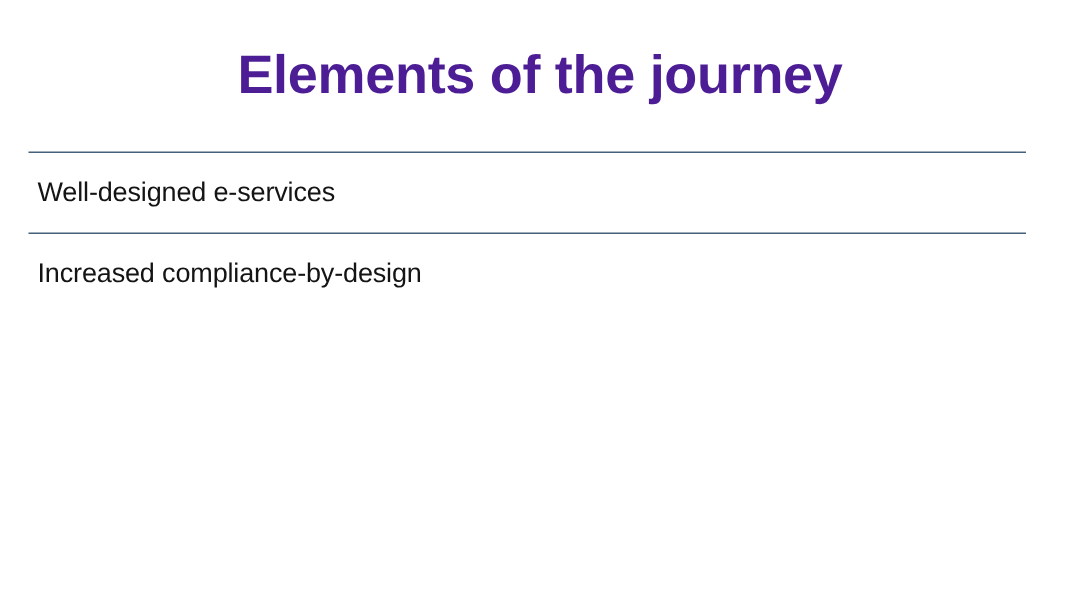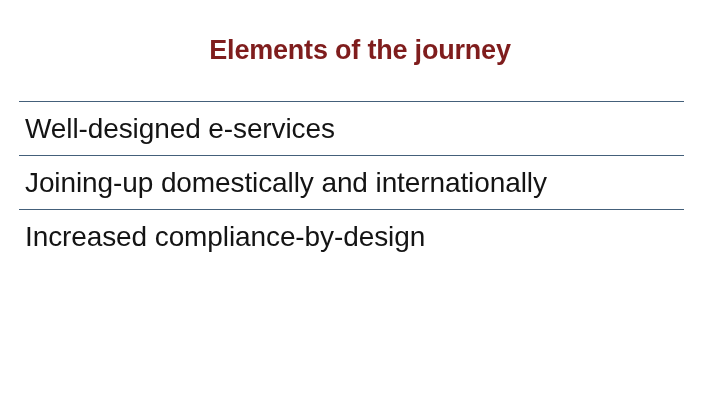--- a/index.html
+++ b/index.html
@@ -19,44 +19,44 @@
     height: 405px;
     background: #ffffff;
     box-sizing: border-box;
   }
   .slide-title {
     position: absolute;
     left: 0;
     top: 33px;
     width: 720px;
     text-align: center;
-    font-size: 27px;
+    font-size: 36px;
     font-weight: bold;
-    color: #7f1d1d;
+    color: #4c1d95;
     letter-spacing: -0.2px;
     line-height: 34px;
     white-space: nowrap;
   }
   .content-list {
     position: absolute;
     left: 19px;
     top: 101px;
     width: 665px;
   }
   .list-row {
     position: relative;
     height: 54px;
     border-top: 1px solid #44607a;
     box-sizing: border-box;
     display: flex;
     align-items: center;
   }
   .list-row-text {
     padding-left: 6px;
-    font-size: 28px;
+    font-size: 18px;
     font-weight: normal;
     color: #141414;
     line-height: 27px;
     white-space: nowrap;
     letter-spacing: -0.1px;
   }
 </style>
 </head>
 <body>
 
@@ -64,23 +64,20 @@
 
   <div class="slide-title">Elements of the journey</div>
 
   <div class="content-list">
 
     <div class="list-row">
       <div class="list-row-text">Well-designed e-services</div>
     </div>
 
 
-    <div class="list-row">
-      <div class="list-row-text">Joining-up domestically and internationally</div>
-    </div>
 
 
     <div class="list-row">
       <div class="list-row-text">Increased compliance-by-design</div>
     </div>
 
   </div>
 
 </div>
 

